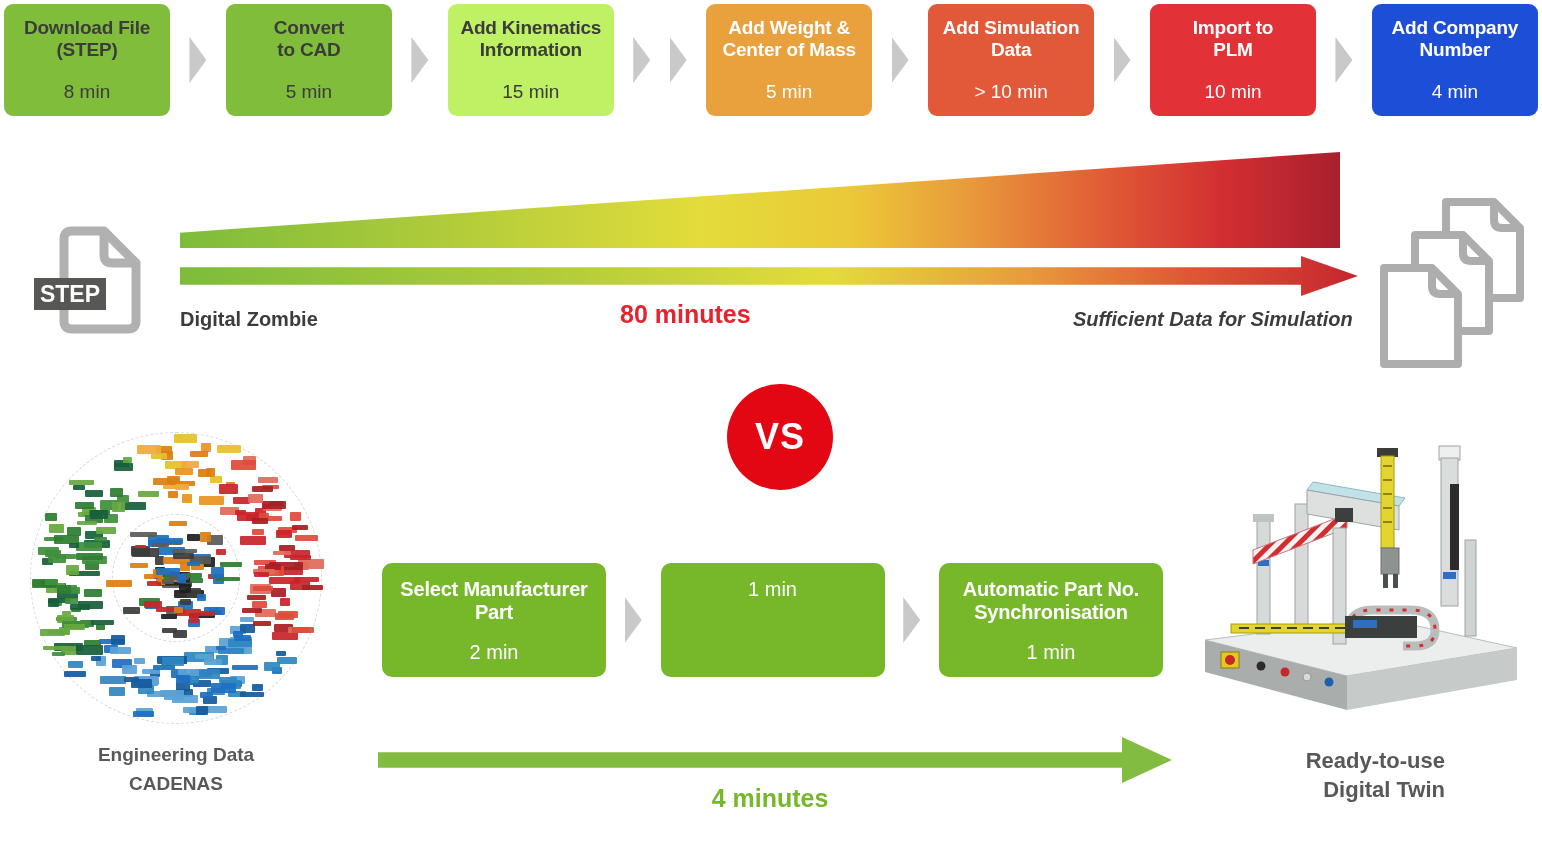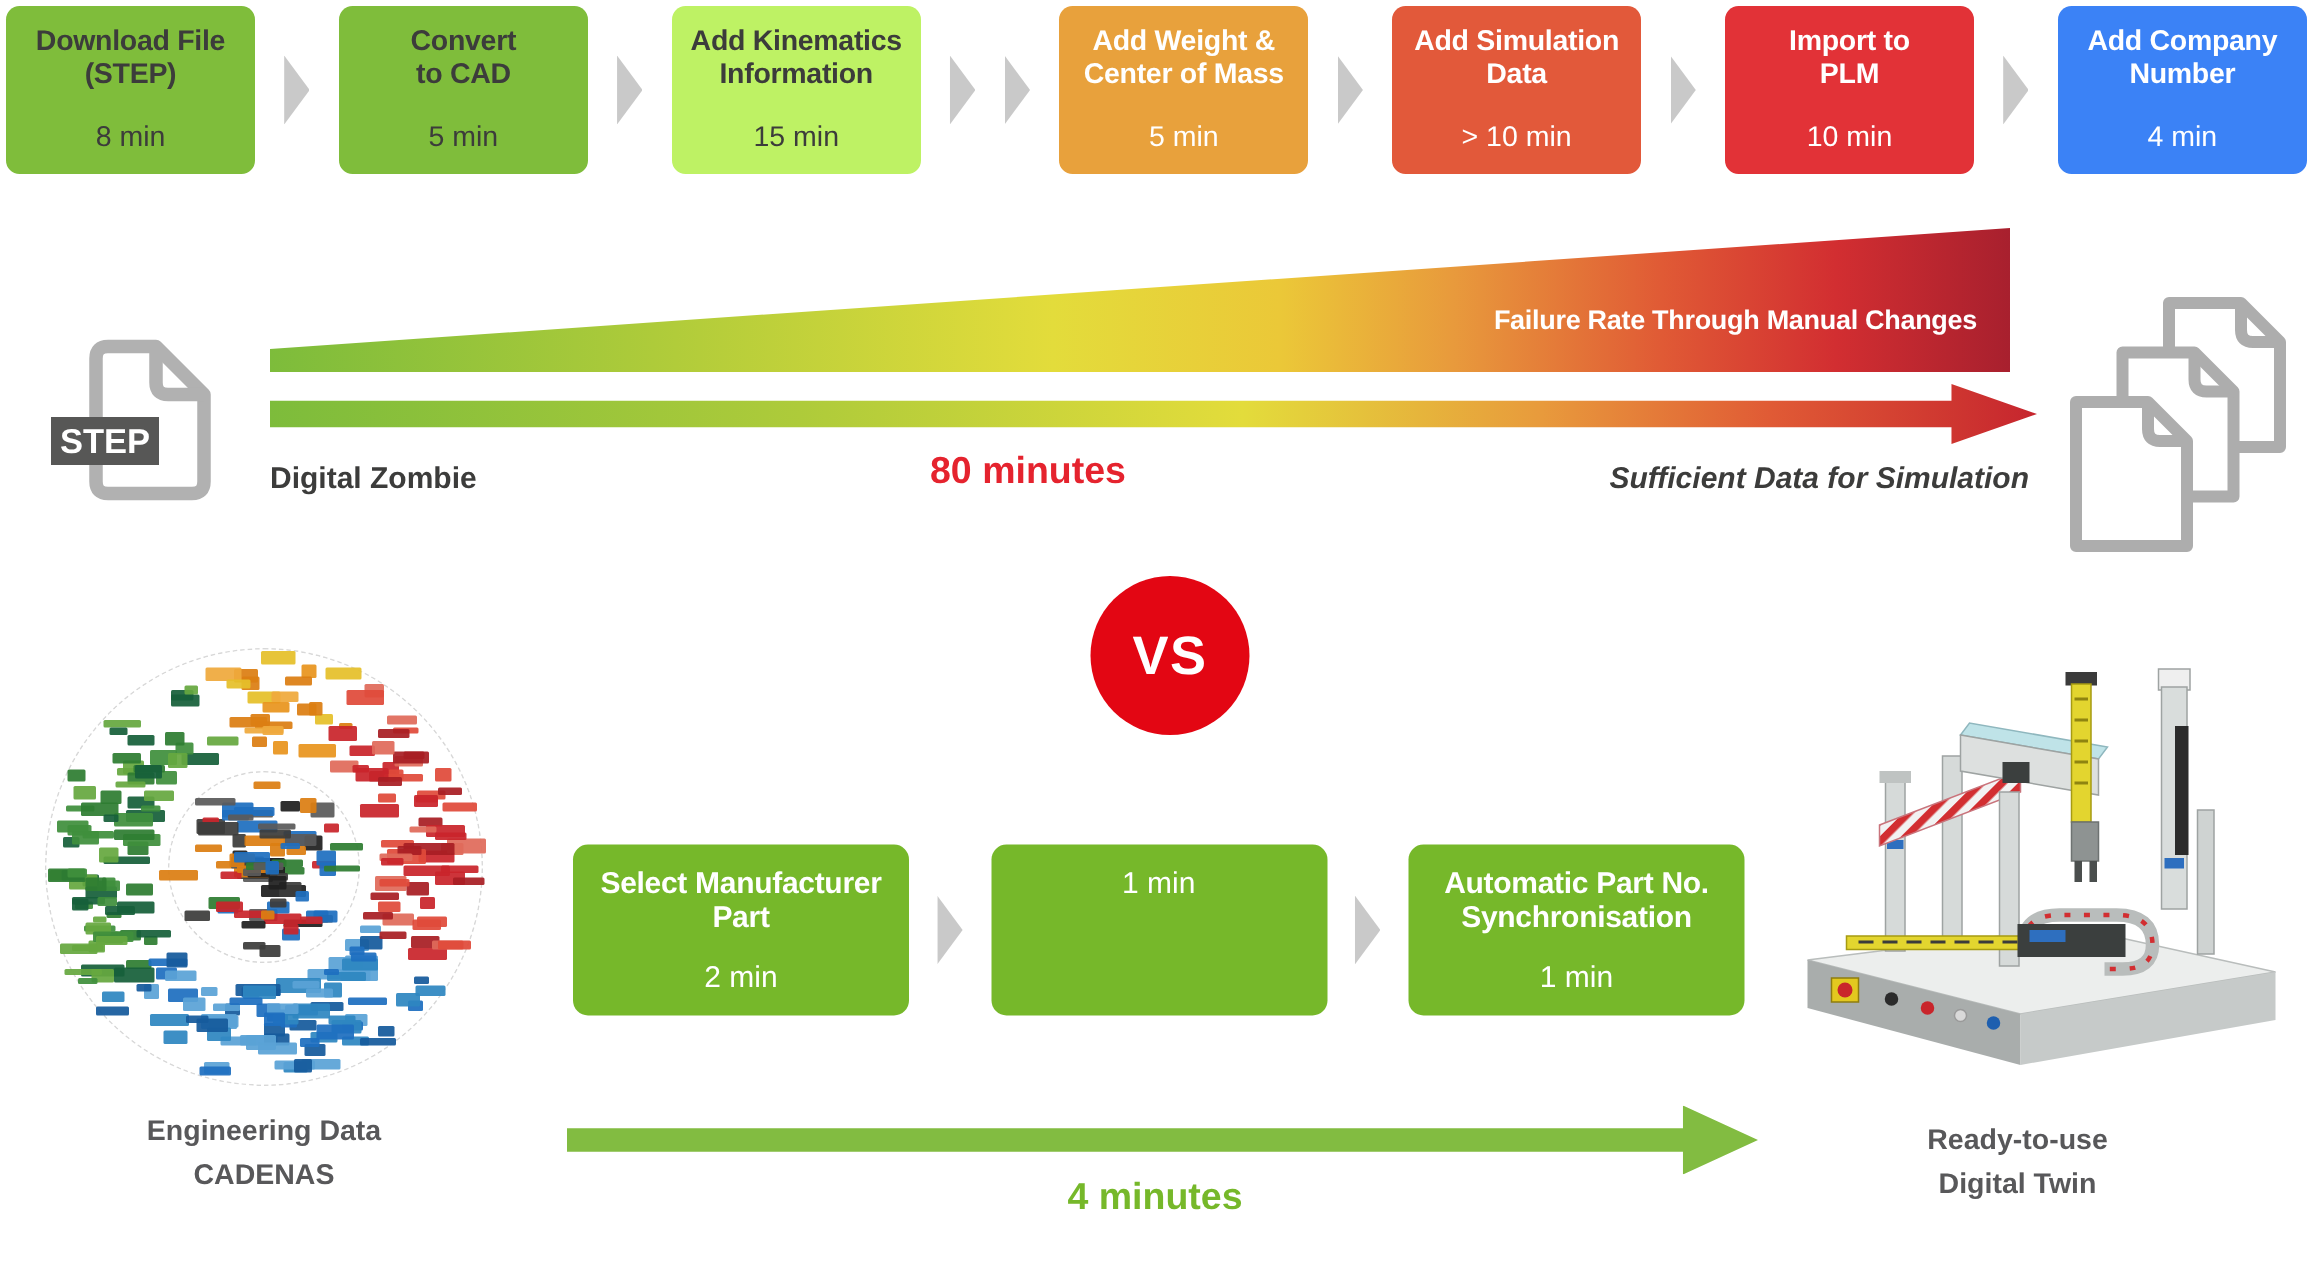--- a/index.html
+++ b/index.html
@@ -42,22 +42,22 @@
             background:var(--autogreen);color:#fff;display:flex;flex-direction:column;
             justify-content:space-between;text-align:center;padding:15px 4px 13px;}
   .auto-box .step-title{font-size:20px;}
   .auto-box .step-time{font-size:20px;}
   .green-arrow{position:absolute;left:378px;top:737px;width:794px;height:46px;background:var(--arrowgreen);
                clip-path:polygon(0 33%,93.7% 33%,93.7% 0,100% 50%,93.7% 100%,93.7% 67%,0 67%);}
   .label-4min{position:absolute;left:620px;top:784px;width:300px;text-align:center;
               font-weight:bold;font-size:25px;color:var(--green);}
   .label-cadenas{position:absolute;left:76px;top:740px;width:200px;text-align:center;
                  font-weight:bold;font-size:19px;line-height:29px;color:var(--graylabel);}
-  .label-ready{position:absolute;left:1245px;top:746px;width:200px;text-align:center;
-               font-weight:bold;font-size:19px;line-height:29px;color:var(--graylabel);}
+  .label-ready{position:absolute;left:1245px;top:746px;width:200px;text-align:right;
+               font-weight:bold;font-size:22px;line-height:29px;color:var(--graylabel);}
   .machine{position:absolute;left:1195px;top:432px;}
 </style>
 </head>
 <body>
 
 <div class="canvas">
 
   <div class="manual-row" id="manual-steps">
       <div class="step-box" style="background: rgb(127, 189, 59); color: rgb(60, 60, 59);">
         <div class="step-title">Download File<br>(STEP)</div>
@@ -83,35 +83,34 @@
       <div class="step-box" style="background: rgb(226, 89, 58); color: rgb(255, 255, 255);">
         <div class="step-title">Add Simulation<br>Data</div>
         <div class="step-time">&gt; 10 min</div>
       </div>
       <div class="chevron"></div>
       <div class="step-box" style="background: rgb(226, 50, 55); color: rgb(255, 255, 255);">
         <div class="step-title">Import to<br>PLM</div>
         <div class="step-time">10 min</div>
       </div>
       <div class="chevron"></div>
-      <div class="step-box" style="background: #3b82f6; color: rgb(255, 255, 255);">
+      <div class="step-box" style="background: #1d4ed8; color: rgb(255, 255, 255);">
         <div class="step-title">Add Company<br>Number</div>
         <div class="step-time">4 min</div>
       </div>
     </div>
 
   <svg class="step-icon" width="112" height="116" viewBox="0 0 112 116">
     <path d="M72 9 H40 q-8 0 -8 8 v82 q0 8 8 8 h56 q8 0 8 -8 V41 Z" fill="#ffffff" stroke="#B1B1B1" stroke-width="9" stroke-linejoin="round"></path>
     <path d="M72 9 v24 q0 8 8 8 h24" fill="none" stroke="#B1B1B1" stroke-width="9"></path>
     <rect x="2" y="56" width="72" height="32" fill="#575756"></rect>
     <text x="38" y="80" text-anchor="middle" font-family="Liberation Sans, sans-serif" font-size="23" font-weight="bold" fill="#ffffff">STEP</text>
   </svg>
 
   <div class="wedge" id="wedge" style="background: linear-gradient(to right, rgb(125, 188, 59) 0%, rgb(174, 203, 58) 22%, rgb(227, 220, 59) 45%, rgb(235, 200, 56) 58%, rgb(232, 154, 60) 68%, rgb(224, 90, 53) 80%, rgb(210, 46, 49) 90%, rgb(168, 32, 46) 100%);"></div>
-  <div class="failure-label">Failure Rate Through Manual Changes</div>
 
   <div class="grad-arrow" id="grad-arrow" style="background: linear-gradient(to right, rgb(125, 188, 59) 0%, rgb(174, 203, 58) 30%, rgb(227, 220, 59) 55%, rgb(232, 154, 60) 72%, rgb(224, 90, 53) 85%, rgb(198, 37, 46) 100%);"></div>
 
   <div class="label-zombie">Digital Zombie</div>
   <div class="label-80">80 minutes</div>
   <div class="label-sufficient">Sufficient Data for Simulation</div>
 
   <svg class="docs-icon" width="150" height="178" viewBox="0 0 150 178">
     <defs>
       <g id="doc">

